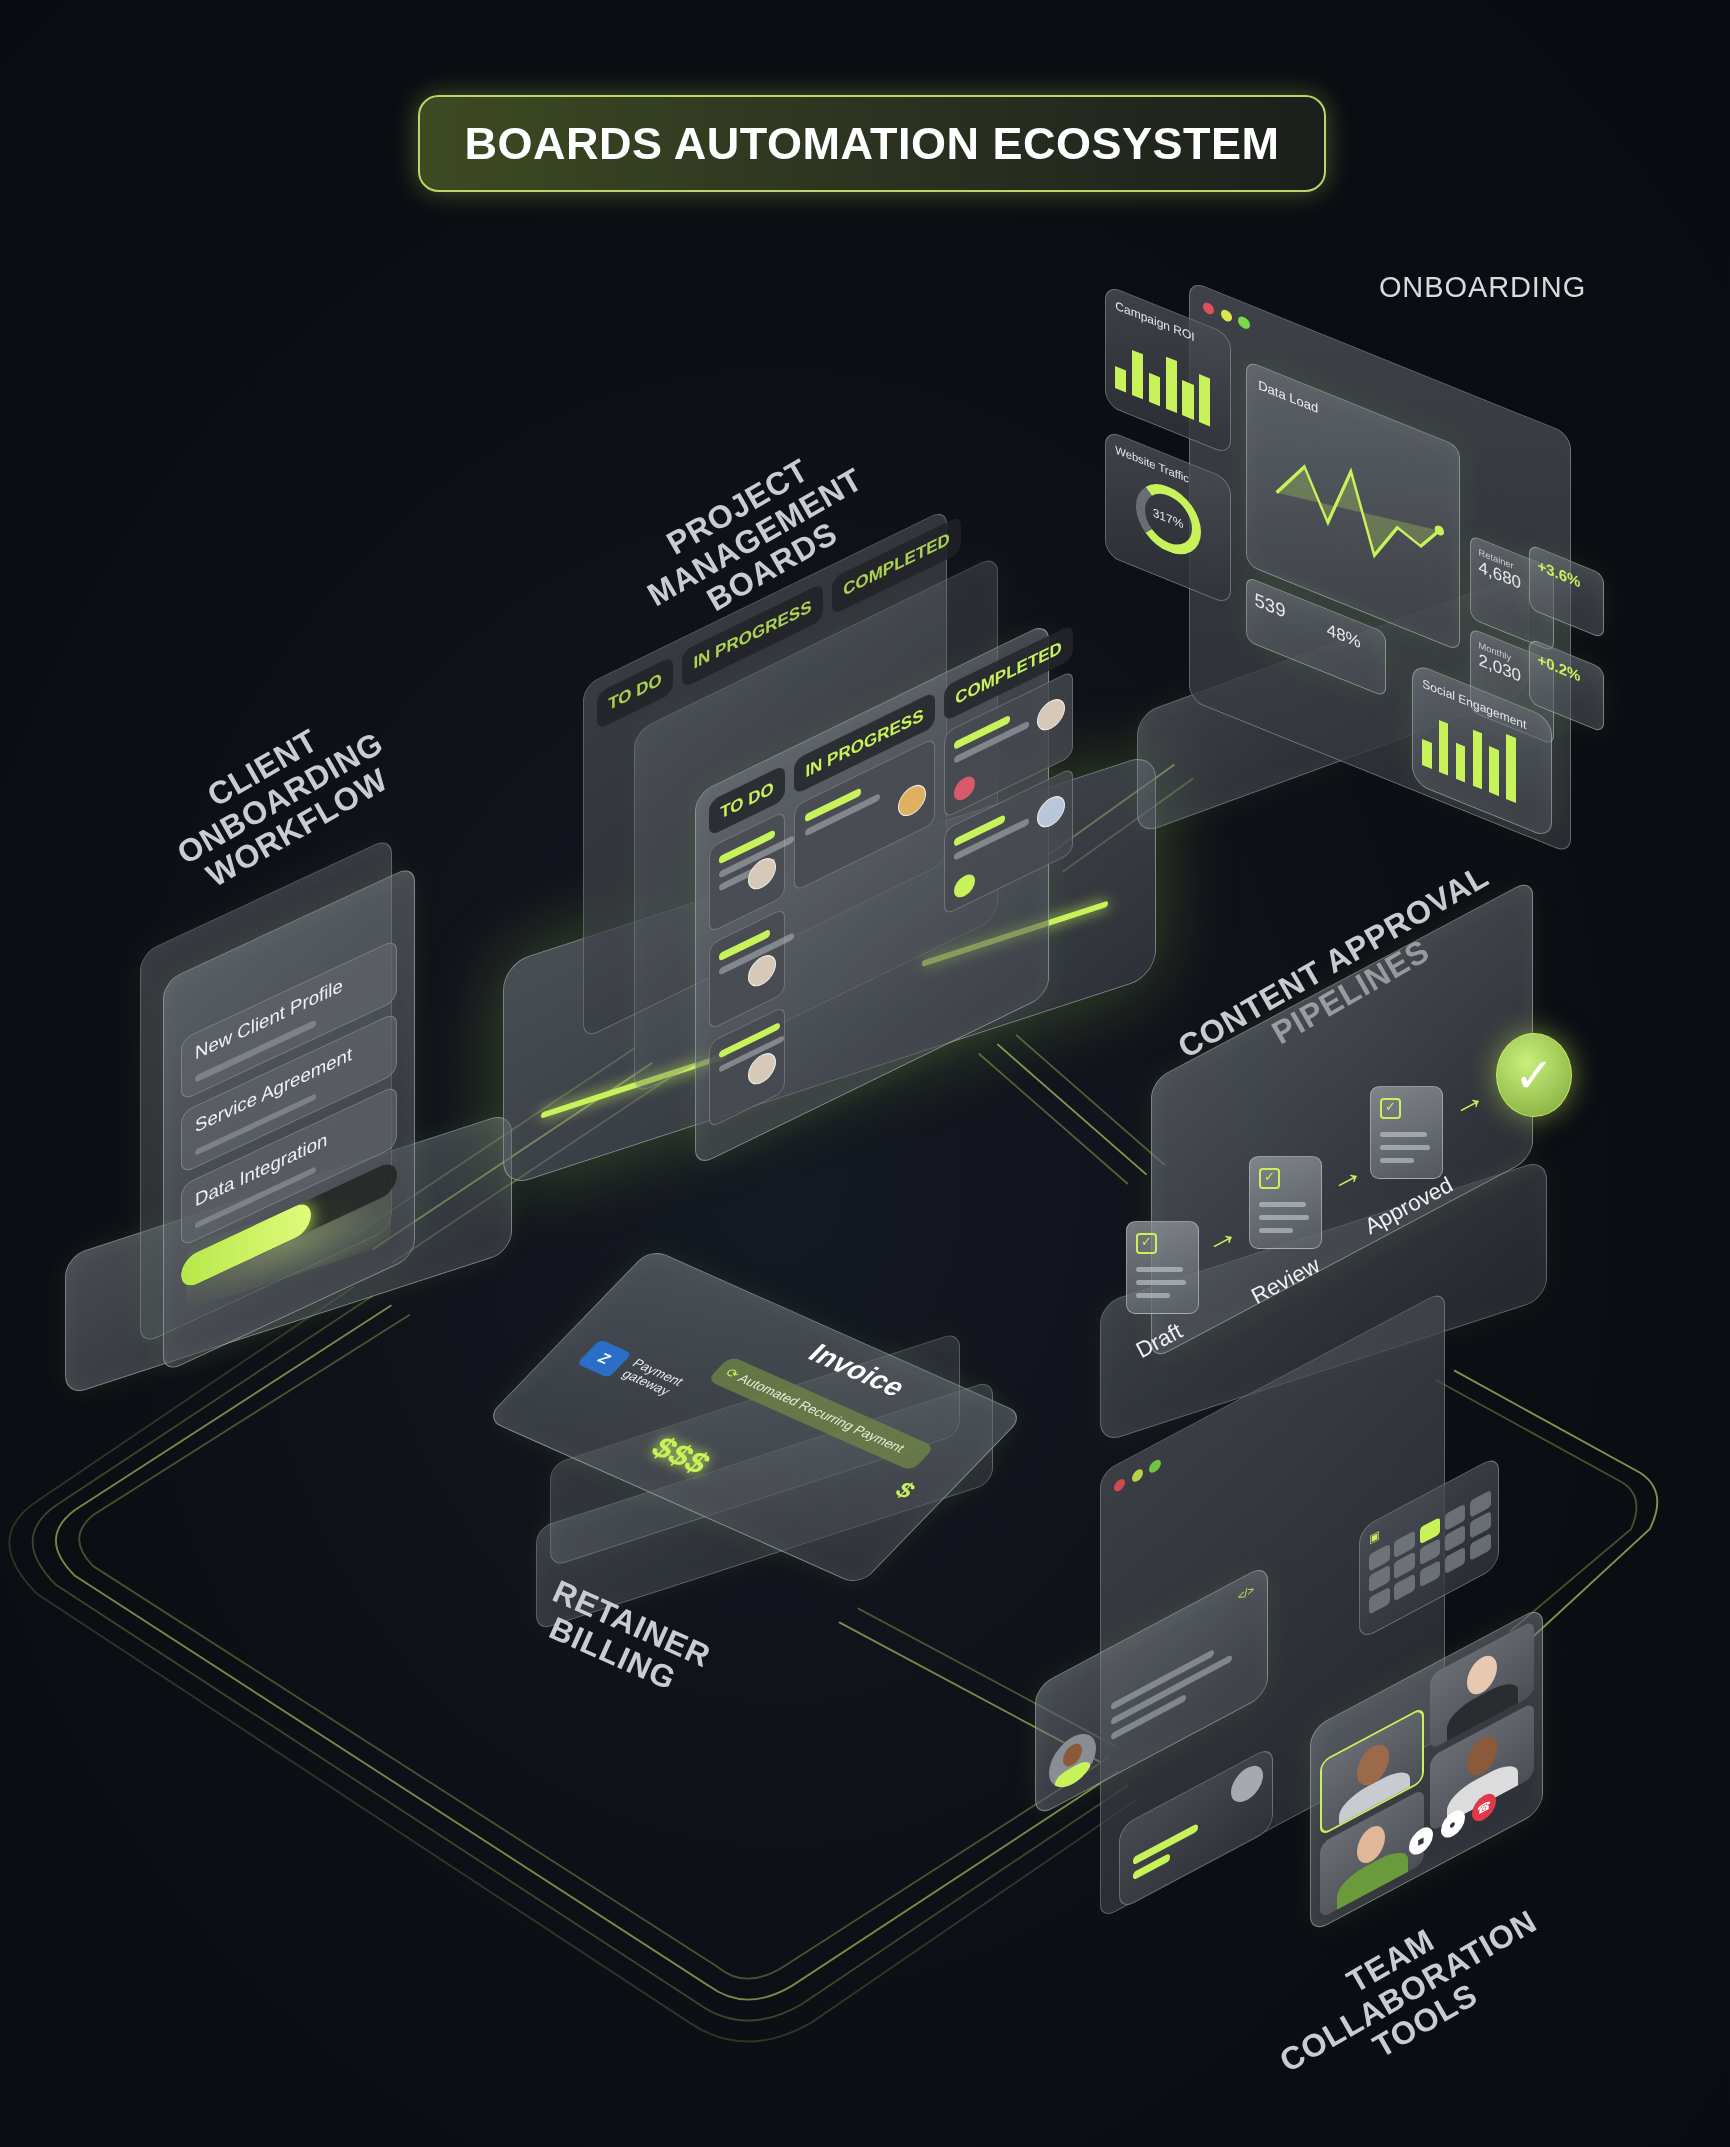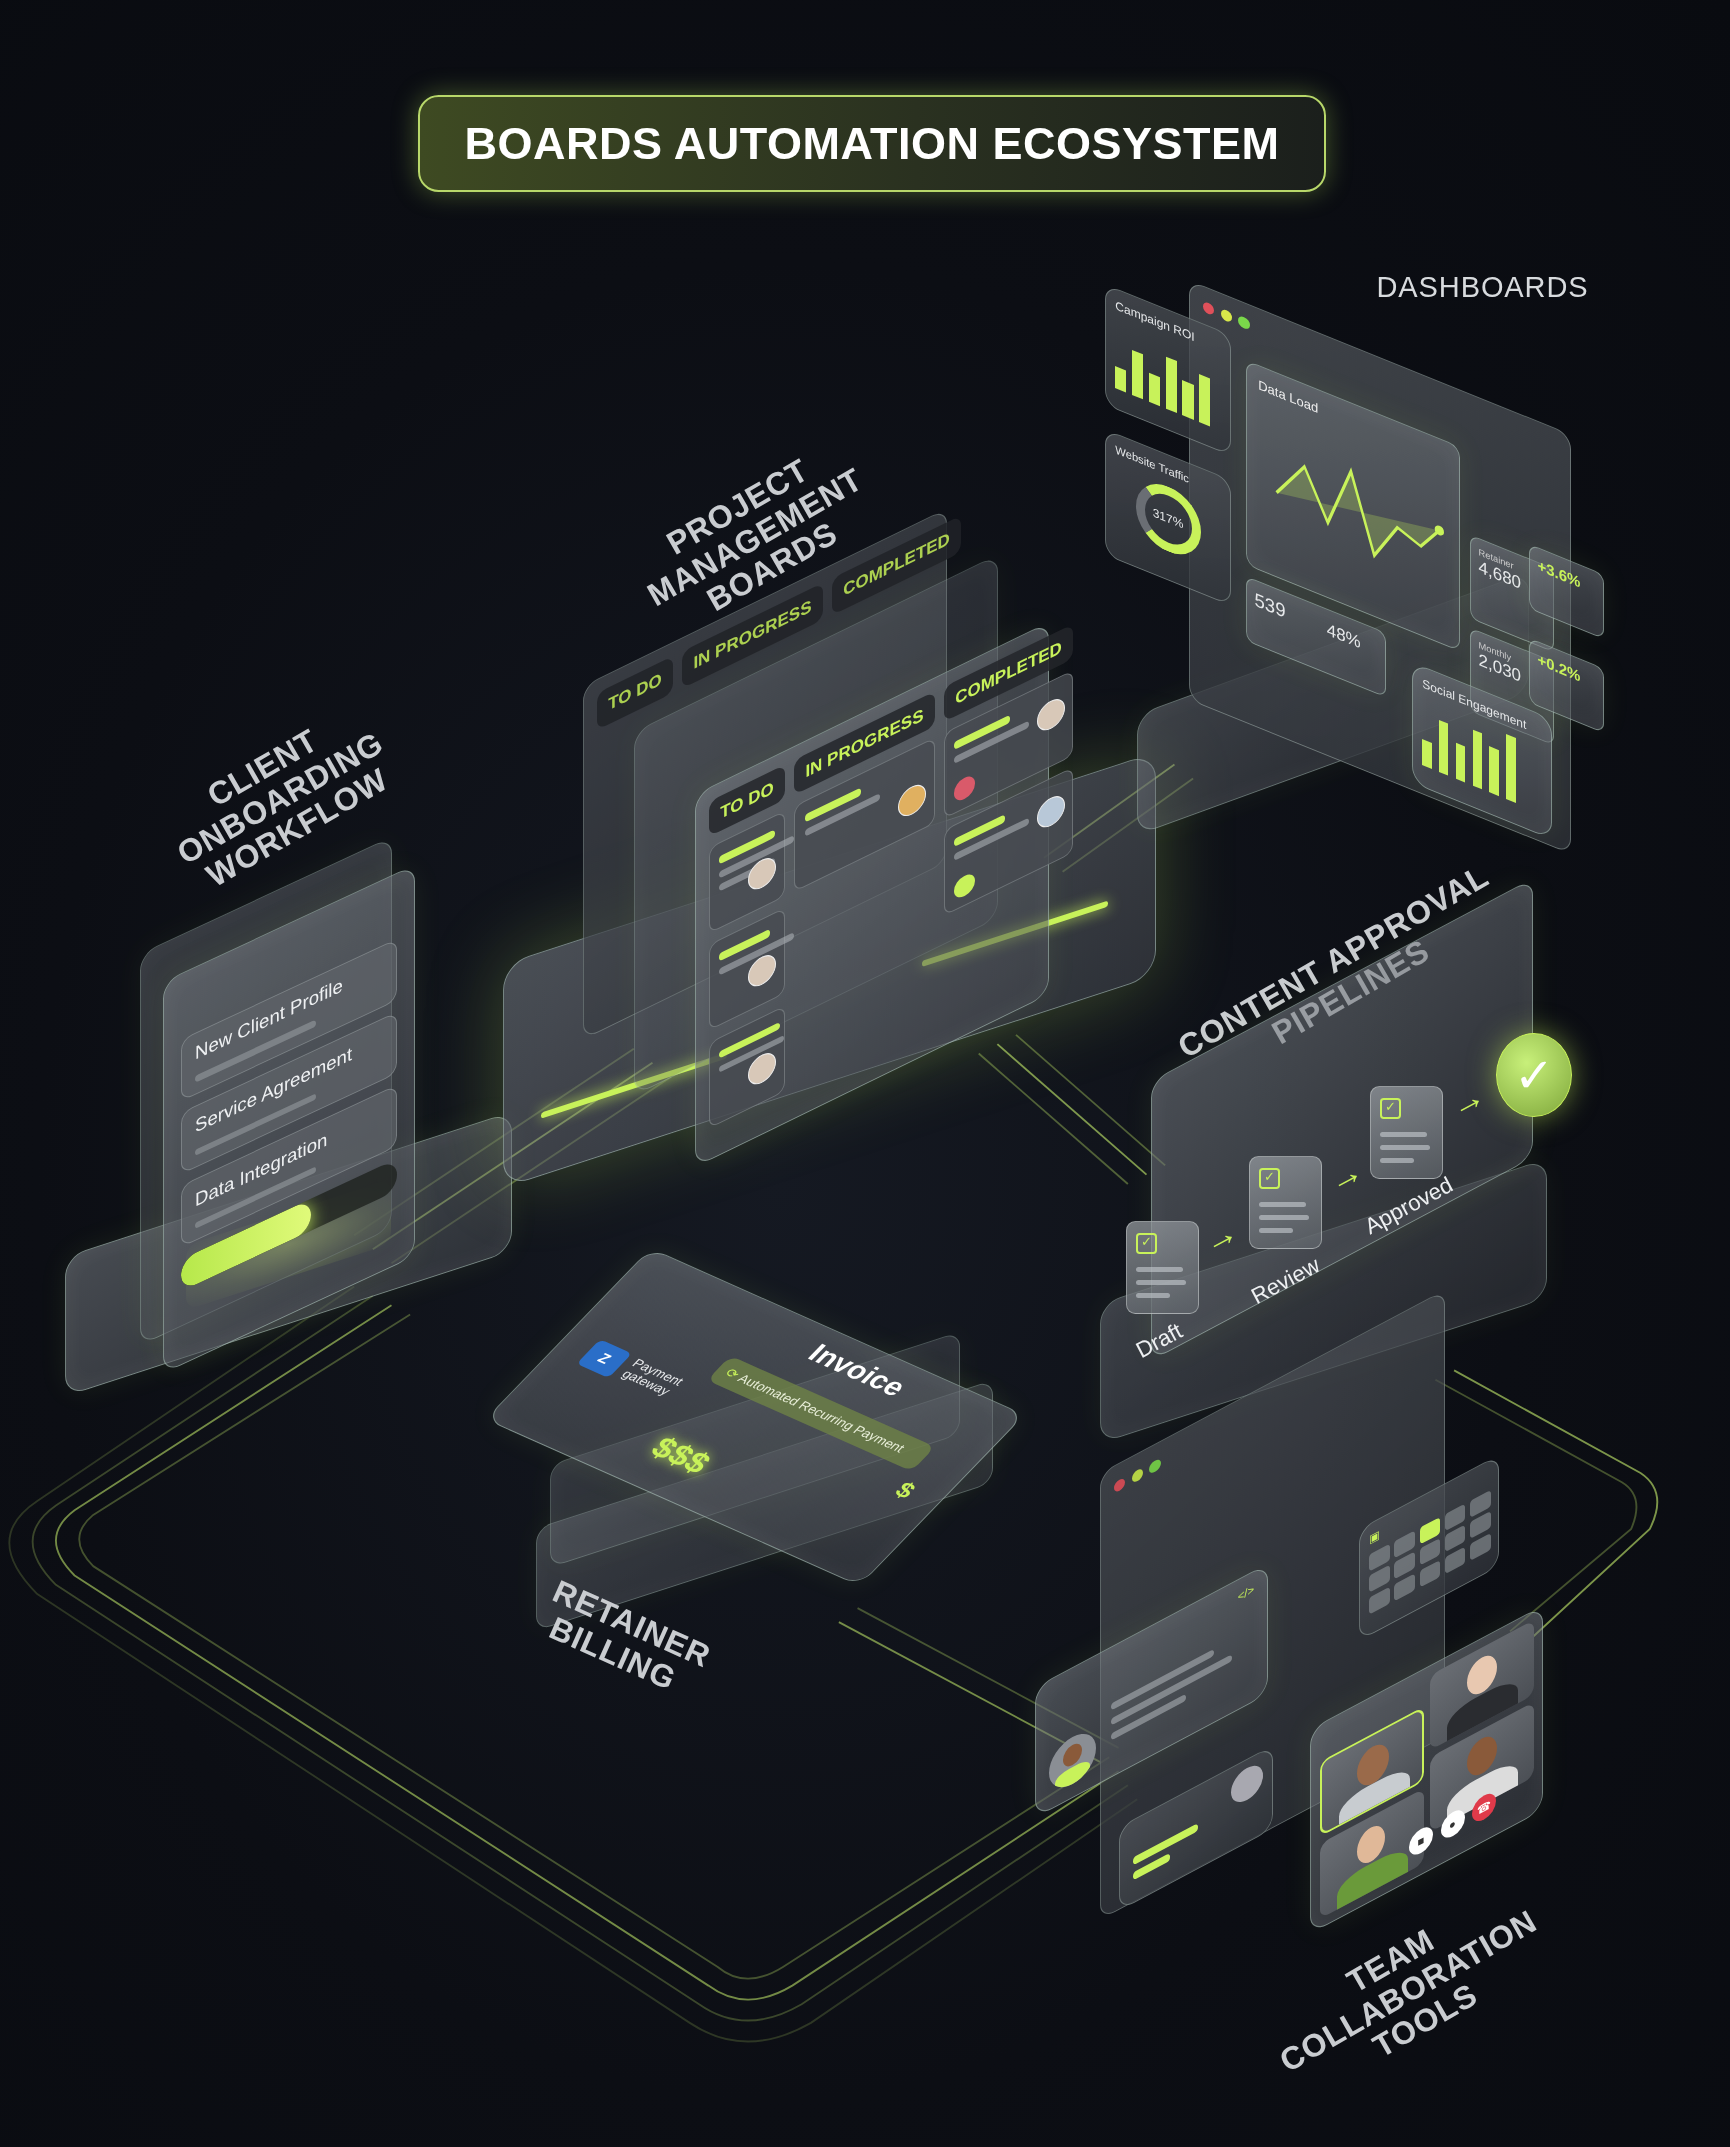--- a/index.html
+++ b/index.html
@@ -146,21 +146,21 @@
     <div class="card">
         <div class="bar-l" style="left:9.3px;top:13px;width:51px"></div>
         <div class="bar-g" style="left:9.3px;top:28px;width:75px"></div>
         <div class="avatar" style="right:7.5px;top:18.6px;background:#b8c8d8"></div>
         <div style="position:absolute;left:9.3px;bottom:9.3px;width:20.5px;height:20.5px;border-radius:50%;background:#c8f25a"></div>
       </div>
   </div>
 </div>
 
 <div class="abs label" style="left:1296px;top:272px;width:373px;font-size:29px;font-weight:400;color:#d8dbde">
-  <div>DASHBOARDS</div>
+  <div>ONBOARDING</div>
 </div>
 <div class="abs glass" style="left:1137px;top:643px;width:392px;height:121px;transform:skewY(-20deg);border-radius:20.5px;opacity:.8"></div>
 
 <div class="abs glass-dark" style="left:1189px;top:280px;width:382px;height:420px;transform:skewY(22deg);transform-origin:0 0">
   <div style="padding:11.2px 13px"><span class="dot" style="background:#e0505a"></span><span class="dot" style="background:#d8e84a"></span><span class="dot" style="background:#7ad84a"></span></div>
   <div class="glass" style="position:absolute;left:56px;top:56px;width:214px;height:205px;padding:11.2px;border-radius:11.2px">
     <div style="font-size:13px;color:#eee">Data Load</div>
     <svg width="186" height="140" viewBox="0 0 200 150">
       <polyline points="20,100 50,60 75,110 100,45 125,125 150,85 175,95 195,70" fill="rgba(200,242,90,.25)" stroke="#c8f25a" stroke-width="3"></polyline>
       <circle cx="195" cy="70" r="5" fill="#c8f25a"></circle>

